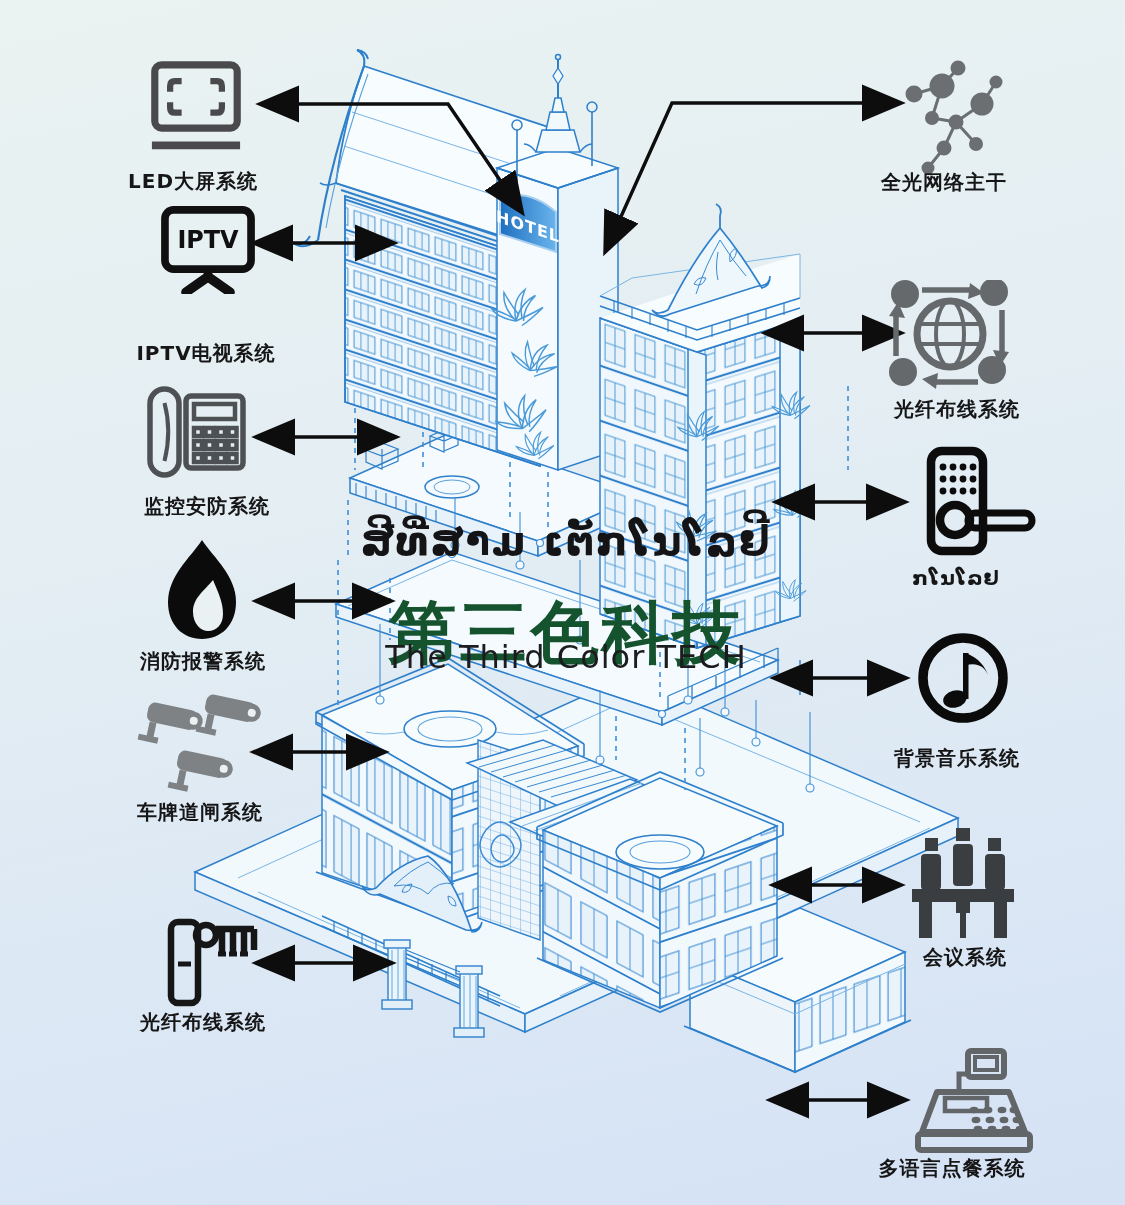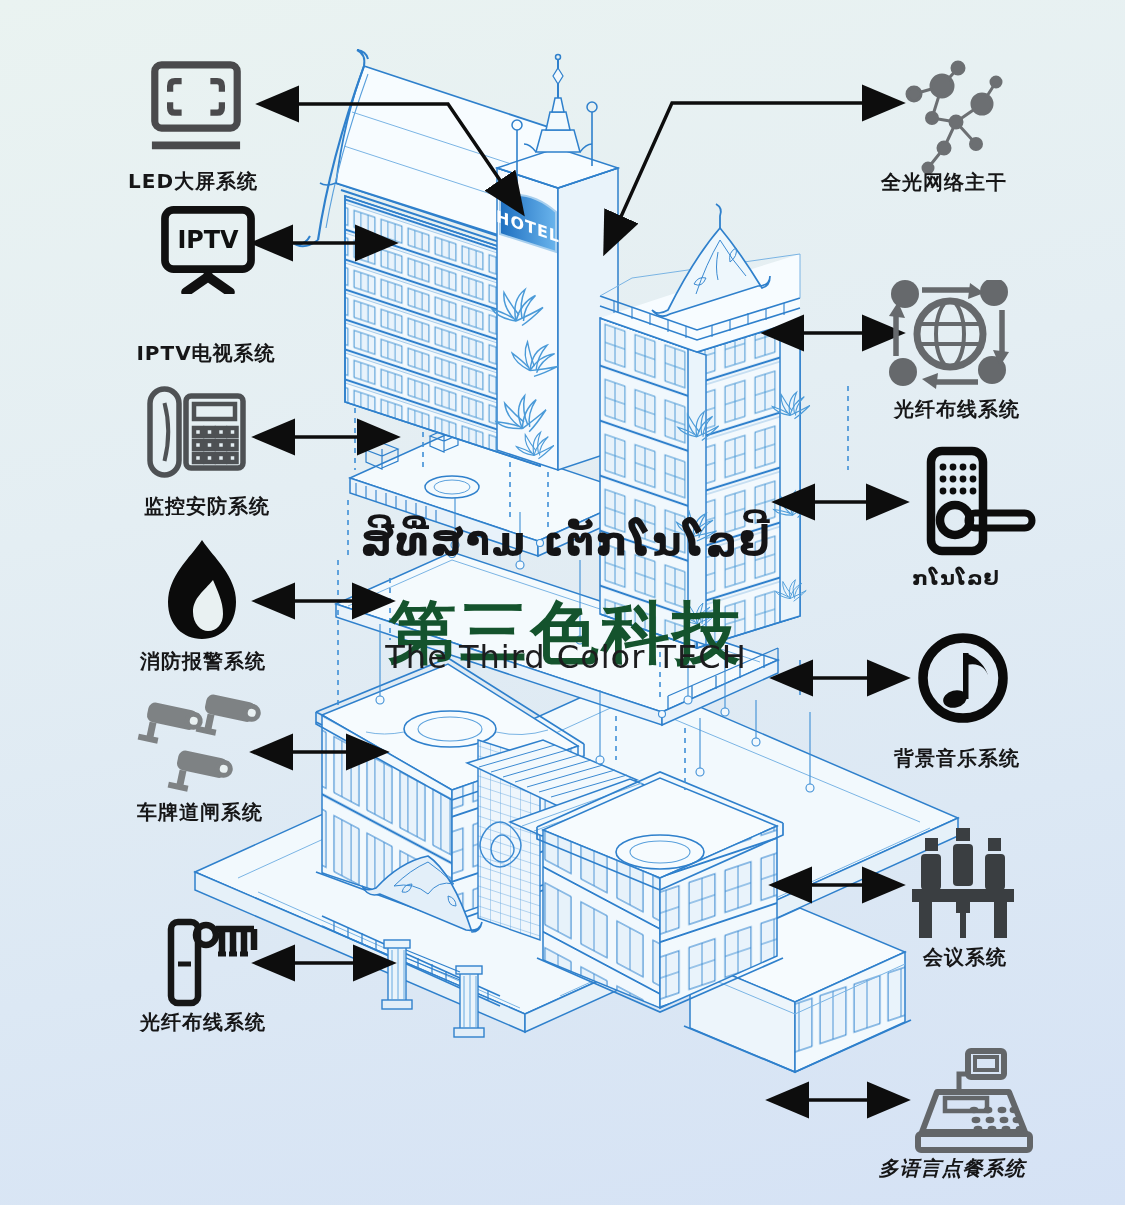--- a/index.html
+++ b/index.html
@@ -19,21 +19,21 @@
   #lbl-iptv{left:206px;top:311px;margin-top:42px;}
   #lbl-phone{left:207px;top:506px;}
   #lbl-fire{left:203px;top:661px;}
   #lbl-cctv{left:200px;top:812px;}
   #lbl-barrier{left:203px;top:1022px;}
   #lbl-net{left:944px;top:182px;}
   #lbl-fiber{left:957px;top:409px;}
   #lbl-lock{left:956px;top:578px;}
   #lbl-music{left:957px;top:758px;}
   #lbl-conf{left:965px;top:957px;}
-  #lbl-register{left:952px;top:1168px;font-style:italic;}
+  #lbl-register{left:952px;top:1168px;}
   .wm{position:absolute;left:566px;transform:translateX(-50%);white-space:nowrap;z-index:5;color:#141416;}
   #wm-lao{top:518px;font-size:40px;font-weight:bold;letter-spacing:2px;}
   #wm-cn{top:588px;font-size:68px;font-weight:bold;letter-spacing:3px;color:#14532d;}
   #wm-en{top:638px;font-size:32px;font-weight:400;letter-spacing:1px;color:#1c1c1e;}
   svg{display:block;}
 </style>
 </head>
 <body>
 
 <svg id="scene" width="1125" height="1205" viewBox="0 0 1125 1205" xmlns="http://www.w3.org/2000/svg">

